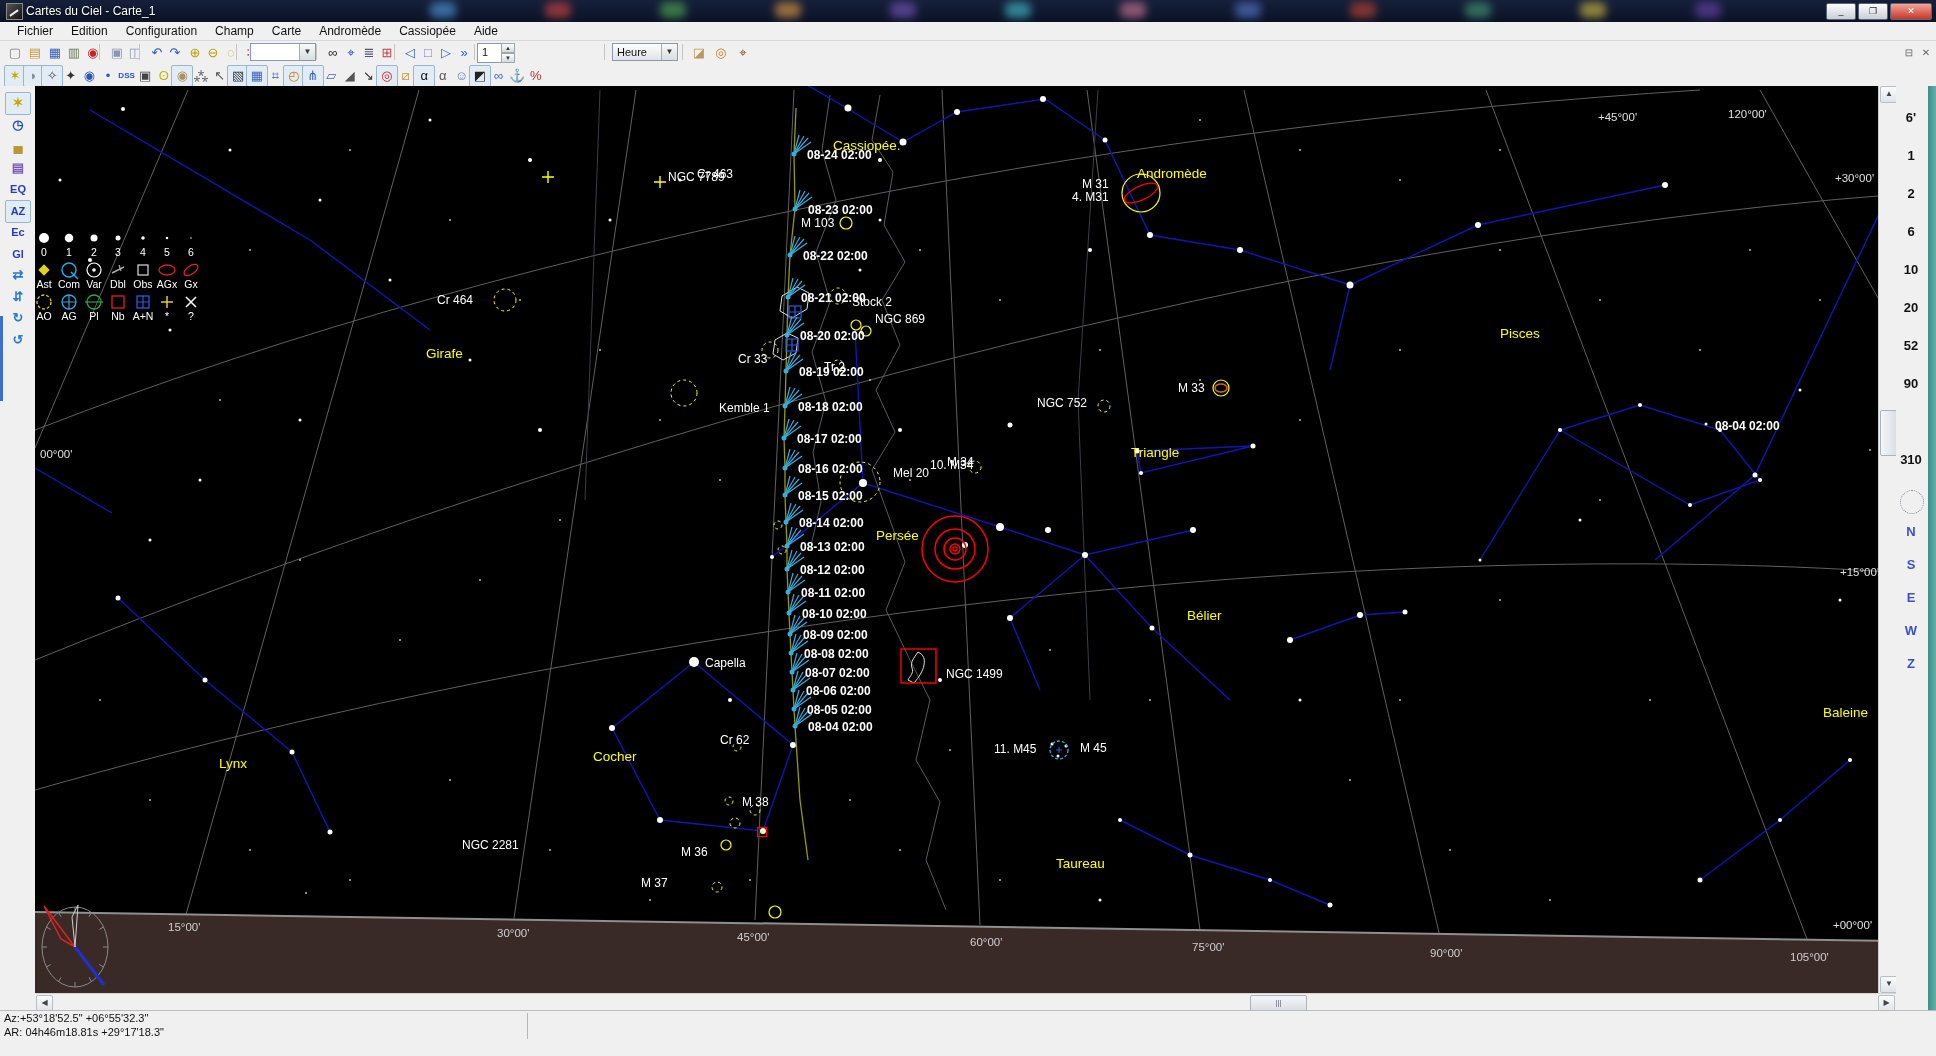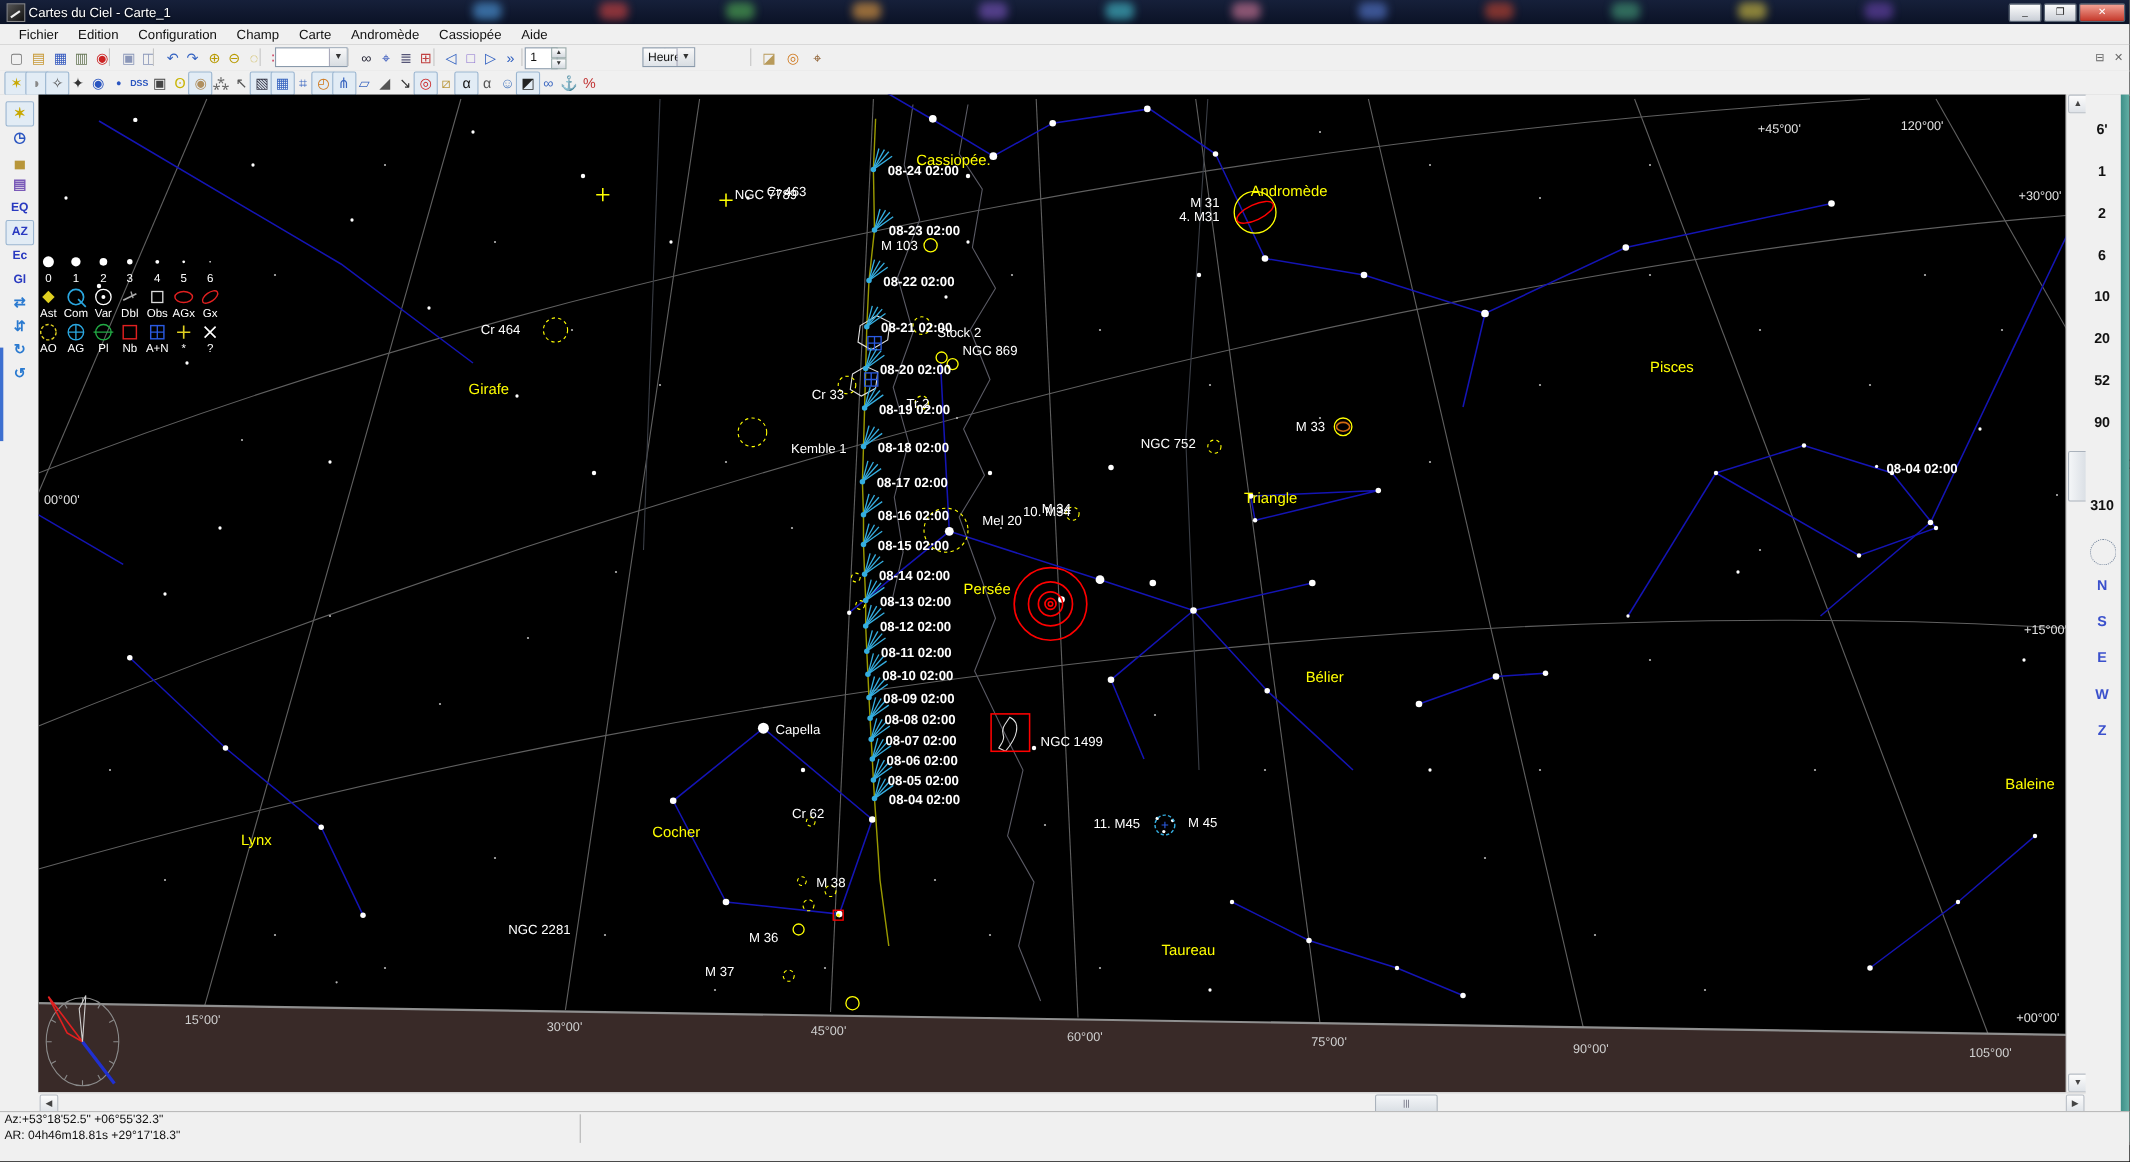--- a/index.html
+++ b/index.html
@@ -136,21 +136,21 @@
       <div class="tsep" style="left: 604px;"></div>
       <div class="tsep" style="left: 682px;"></div>
       <div class="tcombo" style="left: 250px; width: 66px;">
         <div class="arr">▼</div>
       </div>
       <div class="spin" style="left: 477px;">1</div>
       <div class="spinarr" style="left: 501px;">
         <div>▲</div>
         <div>▼</div>
       </div>
-      <div class="tcombo" style="left: 584px; width: 48px; background: linear-gradient(rgb(253, 253, 253), rgb(223, 227, 232));">Heure<div class="arr">▼</div></div>
+      <div class="tcombo" style="left: 612px; width: 66px; background: linear-gradient(rgb(253, 253, 253), rgb(223, 227, 232));">Heure<div class="arr">▼</div></div>
       <div class="tbtn" style="left: 1898px; color: rgb(102, 102, 102); font-size: 10px;">⊟</div>
       <div class="tbtn" style="left: 1915px; color: rgb(102, 102, 102); font-size: 10px;">✕</div>
     </div>
   <div id="toolbar2">
       <div class="tbtn pressed" style="left: 4px; color: rgb(200, 168, 0);">✶</div>
       <div class="tbtn pressed" style="left: 22.6px; color: rgb(136, 136, 136);">◗</div>
       <div class="tbtn pressed" style="left: 41.2px; color: rgb(85, 85, 85);">✧</div>
       <div class="tbtn" style="left: 59.8px; color: rgb(51, 51, 51);">✦</div>
       <div class="tbtn" style="left: 78.4px; color: rgb(42, 85, 192);">◉</div>
       <div class="tbtn" style="left: 97px; color: rgb(42, 85, 192);">•</div>

